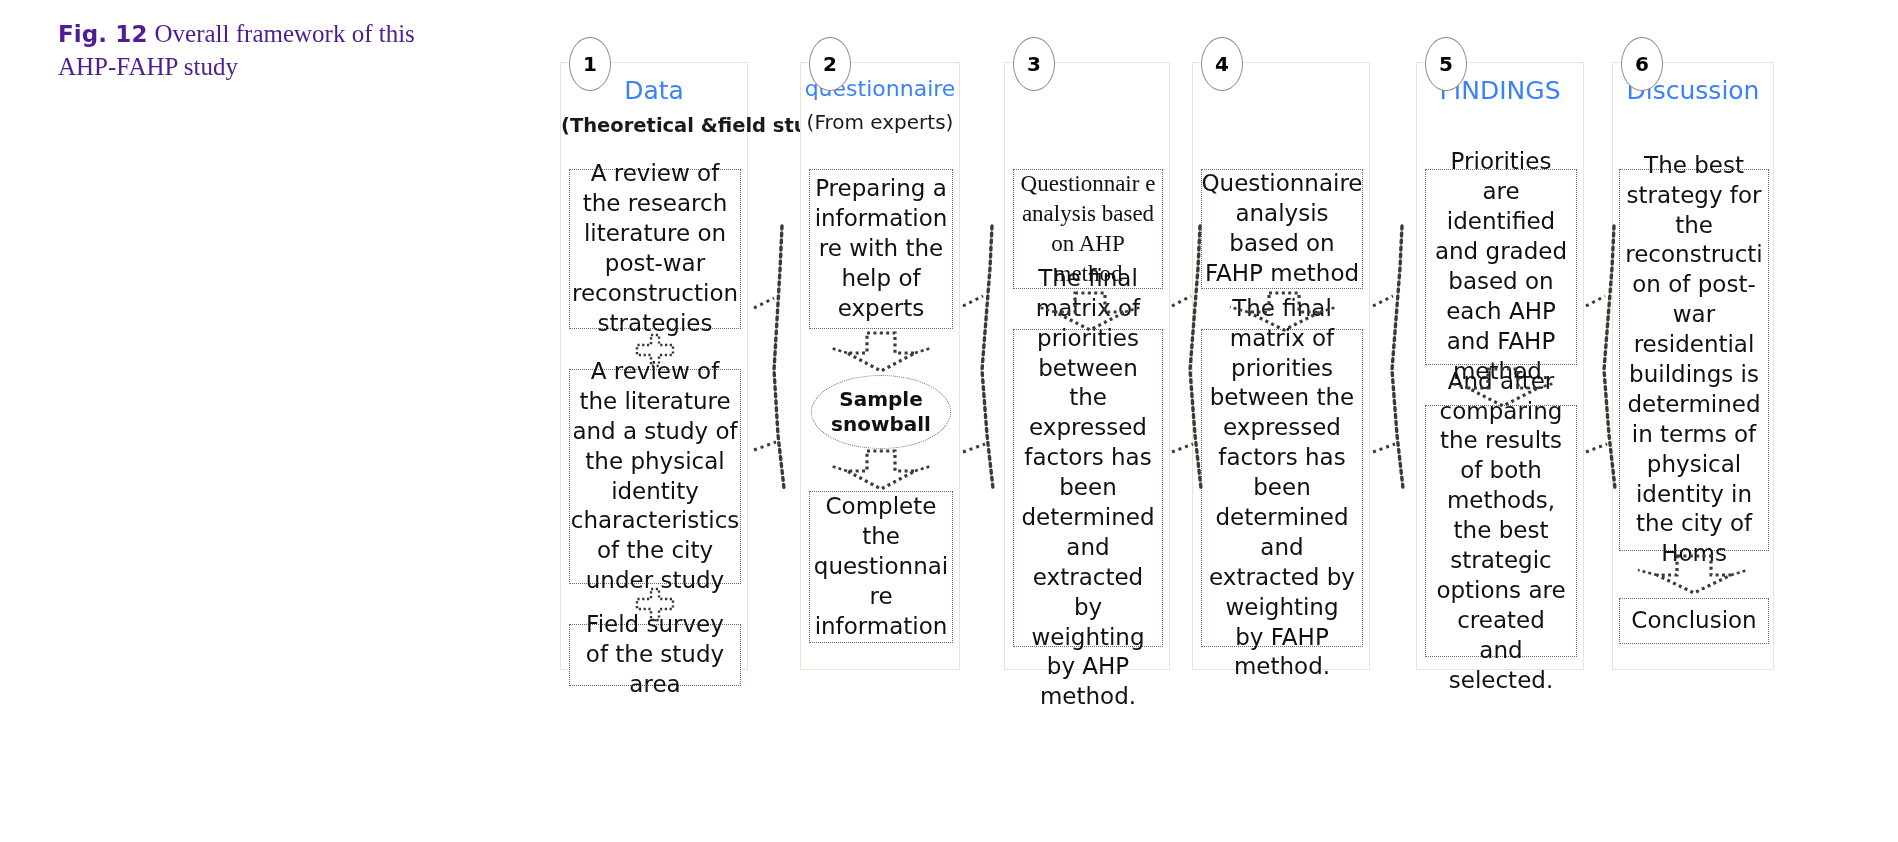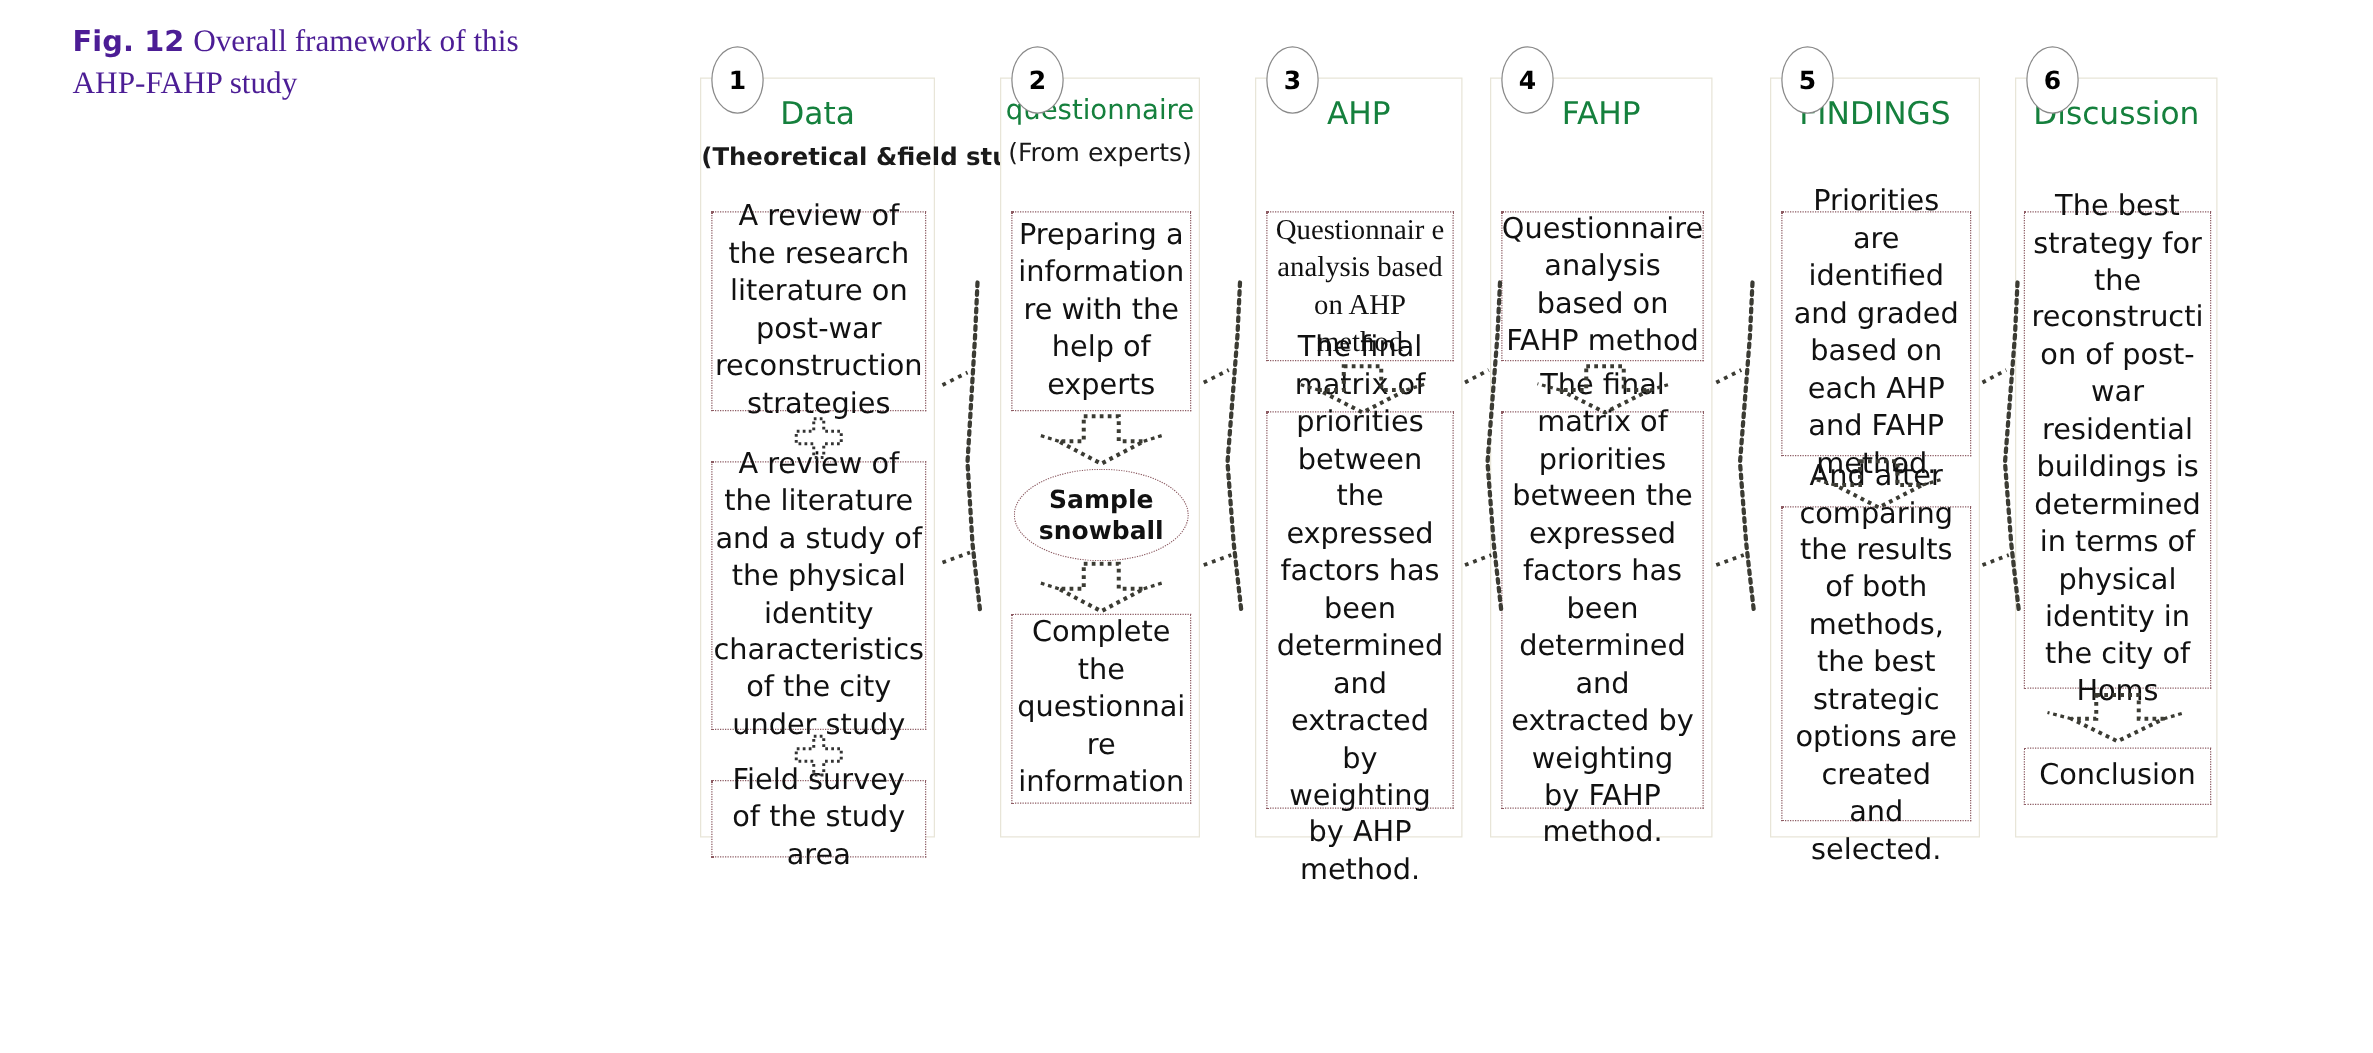--- a/index.html
+++ b/index.html
@@ -43,21 +43,21 @@
     border-radius:50%;
     background:#fff;
     display:flex;align-items:center;justify-content:center;
     font-weight:bold;font-size:20px;color:#000;
     z-index:6;
   }
 
   .col-title{
     text-align:center;
     font-size:25px;
-    color:#15803d;
+    color:#3b82f6;
     padding-top:14px;
     line-height:1.1;
     white-space:nowrap;
   }
   .col-title.small{font-size:22px;}
   .col-sub{
     text-align:center;
     font-size:20px;font-weight:bold;
     color:#1a1a1a;
     margin-top:9px;
@@ -159,21 +159,20 @@
   <svg class="linkarrow" style="left:400px;top:190px;" width="46" height="280" viewBox="0 0 46 280">
     <path d="M32 6 L30 48 L22 150 L27 215 L33 268" fill="none" stroke="#3b3b33" stroke-width="3.4" stroke-dasharray="3 4" stroke-linecap="round"></path>
     <path d="M3 86 L23 76" fill="none" stroke="#3b3b33" stroke-width="3" stroke-dasharray="3 4"></path>
     <path d="M3 232 L25 224" fill="none" stroke="#3b3b33" stroke-width="3" stroke-dasharray="3 4"></path>
   </svg>
 
   <div class="column" style="left:444px;width:166px;height:608px;">
     <div class="badge" style="left:8px;">
         <span>3</span>
       </div>
-    <div class="col-title">AHP</div>
 
     <div class="node" style="left:8px;top:106px;width:150px;height:120px;font-family:Liberation Serif, serif;">Questionnair e analysis based on AHP method</div>
 
     <svg class="downarrow" style="left:30px;top:228px;" width="108" height="42" viewBox="0 0 108 42">
       <path d="M40 2 H70 V21 H90 L55 39 L20 21 H40 Z" fill="none" stroke="#3b3b33" stroke-width="3.2" stroke-dasharray="3 3.4" stroke-linejoin="miter"></path>
       <path d="M20 21 L3 16" fill="none" stroke="#3b3b33" stroke-width="2.6" stroke-dasharray="3 3"></path>
       <path d="M90 21 L106 16" fill="none" stroke="#3b3b33" stroke-width="2.6" stroke-dasharray="3 3"></path>
     </svg>
 
     <div class="node" style="left:8px;top:266px;width:150px;height:318px;">The final matrix of priorities between the expressed factors has been determined and extracted by weighting by AHP method.</div>
@@ -182,21 +181,20 @@
   <svg class="linkarrow" style="left:610px;top:190px;" width="44" height="280" viewBox="0 0 44 280">
     <path d="M30 6 L28 48 L20 150 L25 215 L31 268" fill="none" stroke="#3b3b33" stroke-width="3.4" stroke-dasharray="3 4" stroke-linecap="round"></path>
     <path d="M2 86 L21 76" fill="none" stroke="#3b3b33" stroke-width="3" stroke-dasharray="3 4"></path>
     <path d="M2 232 L23 224" fill="none" stroke="#3b3b33" stroke-width="3" stroke-dasharray="3 4"></path>
   </svg>
 
   <div class="column" style="left:632px;width:178px;height:608px;">
     <div class="badge" style="left:8px;">
         <span>4</span>
       </div>
-    <div class="col-title">FAHP</div>
 
     <div class="node" style="left:8px;top:106px;width:162px;height:120px;">Questionnaire analysis based on FAHP method</div>
 
     <svg class="downarrow" style="left:34px;top:228px;" width="112" height="42" viewBox="0 0 112 42">
       <path d="M42 2 H72 V21 H93 L57 39 L21 21 H42 Z" fill="none" stroke="#3b3b33" stroke-width="3.2" stroke-dasharray="3 3.4" stroke-linejoin="miter"></path>
       <path d="M21 21 L3 16" fill="none" stroke="#3b3b33" stroke-width="2.6" stroke-dasharray="3 3"></path>
       <path d="M93 21 L110 16" fill="none" stroke="#3b3b33" stroke-width="2.6" stroke-dasharray="3 3"></path>
     </svg>
 
     <div class="node" style="left:8px;top:266px;width:162px;height:318px;">The final matrix of priorities between the expressed factors has been determined and extracted by weighting by FAHP method.</div>

